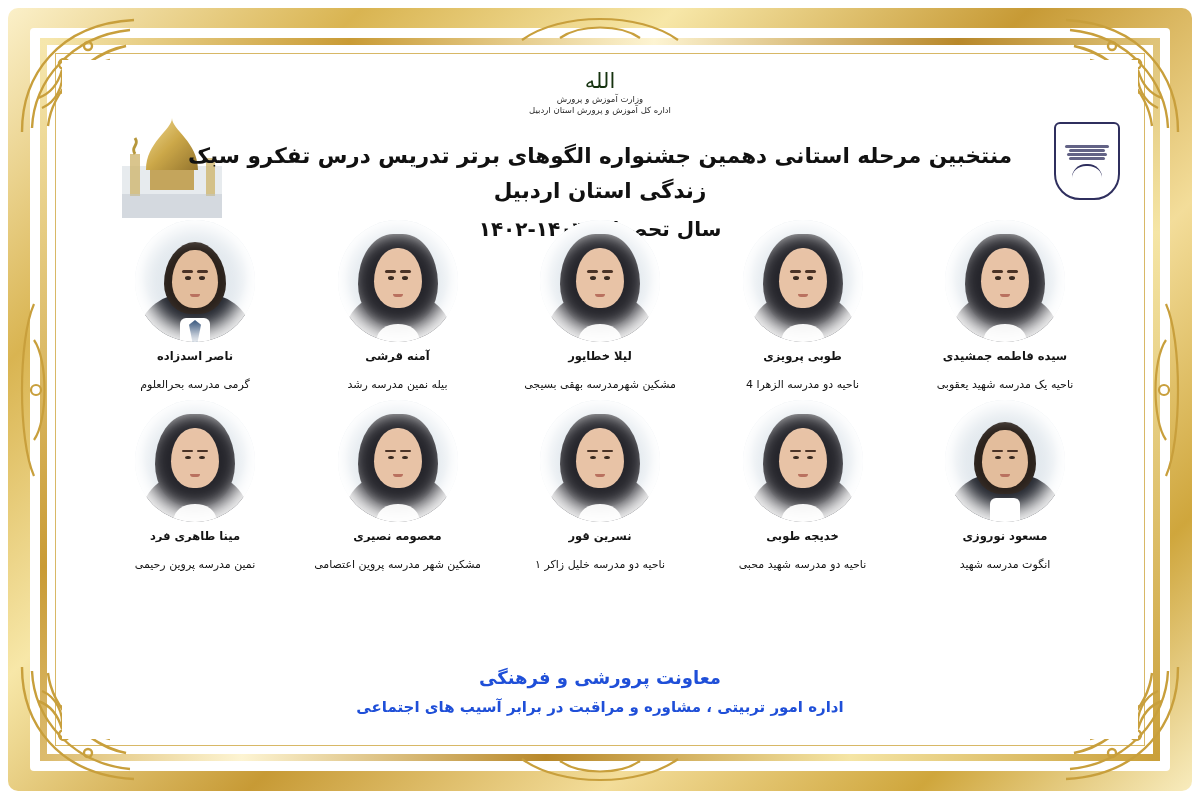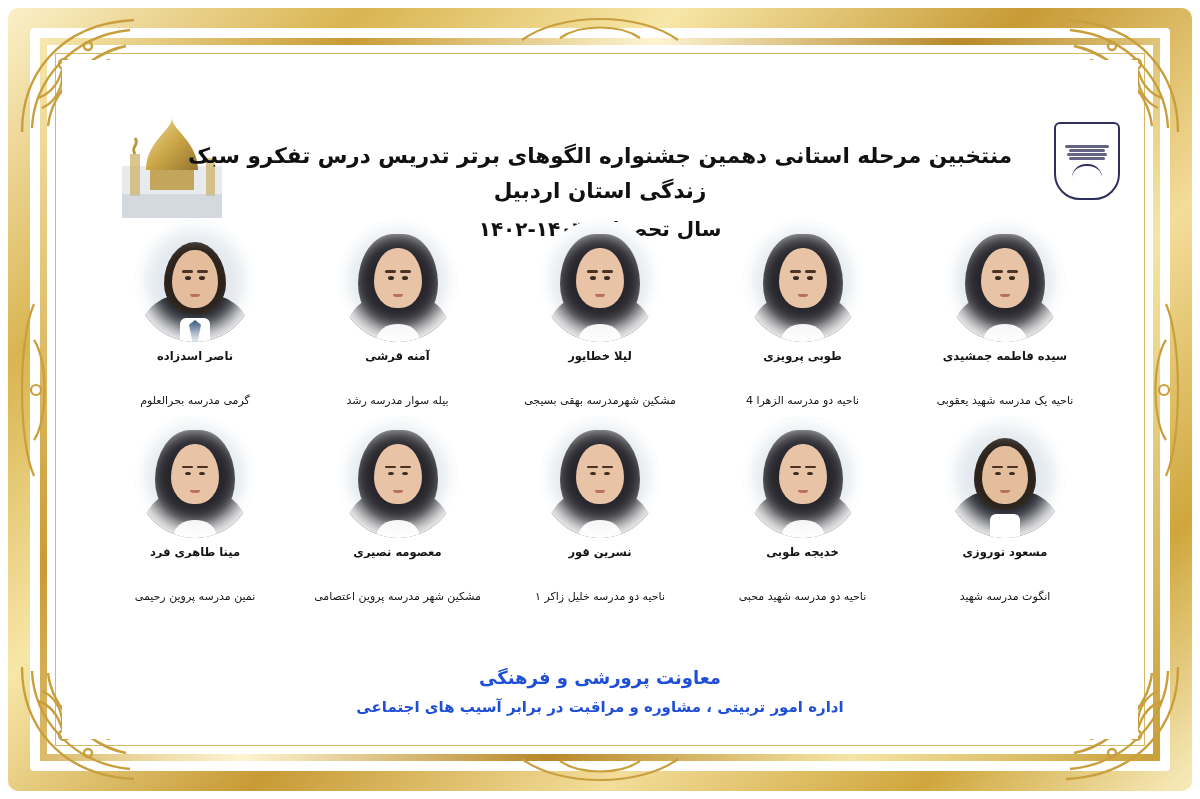--- a/index.html
+++ b/index.html
@@ -315,21 +315,21 @@
   }
 
   .person-name {
     margin-top: 6px;
     font-size: 11.5px;
     font-weight: bold;
     color: #141414;
     line-height: 1.5;
   }
   .person-school {
-    margin-top: 28px;
+    margin-top: 12px;
     font-size: 11px;
     color: #141414;
     line-height: 1.5;
   }
 
   
   .footer {
     position: absolute;
     left: 0;
     right: 0;
@@ -458,20 +458,25 @@
         <rect x="10" y="58" width="100" height="52" fill="#cfd7dd" opacity=".55"></rect>
         <path d="M34 62 C34 34 60 22 60 10 C60 22 86 34 86 62 Z" fill="url(#domeG)"></path>
         <rect x="38" y="62" width="44" height="20" fill="#b99232" opacity=".85"></rect>
         <rect x="18" y="46" width="10" height="42" fill="#cbb064" opacity=".8"></rect>
         <path d="M23 46 C18 38 28 38 23 30" stroke="#b08f2c" stroke-width="3" fill="none"></path>
         <rect x="94" y="50" width="9" height="38" fill="#cbb064" opacity=".8"></rect>
         <rect x="10" y="86" width="100" height="24" fill="#b7c1c9" opacity=".45"></rect>
       </svg>
     </div>
 
+    <div class="ministry-logo">
+      <div class="ministry-emblem">الله</div>
+      <div class="ministry-line1">وزارت آموزش و پرورش</div>
+      <div class="ministry-line2">اداره کل آموزش و پرورش استان اردبیل</div>
+    </div>
 
     <div class="badge-seal">
       <div class="seal-line s1"></div>
       <div class="seal-line s2"></div>
       <div class="seal-line s3"></div>
       <div class="seal-line s2"></div>
       <div class="seal-book"></div>
     </div>
 
     <div class="title-block">
@@ -513,21 +518,21 @@
                 <div class="p-brow l"></div>
                 <div class="p-brow r"></div>
               <div class="p-eye l"></div>
                 <div class="p-eye r"></div>
                 <div class="p-mouth"></div>
               <div class="p-collar"></div>
                 <div class="p-vignette"></div>
             </div>
           </div>
           <div class="person-name">آمنه قرشی</div>
-          <div class="person-school">بیله سوار مدرسه رشد</div>
+          <div class="person-school">بیله نمین مدرسه رشد</div>
         </div>
 
         <div class="person">
           <div class="photo-wrap">
             <div class="photo">
               <div class="p-bg"></div>
                 <div class="p-shoulders"></div>
                 <div class="p-hijab"></div>
               <div class="p-face"></div>
                 <div class="p-brow l"></div>

